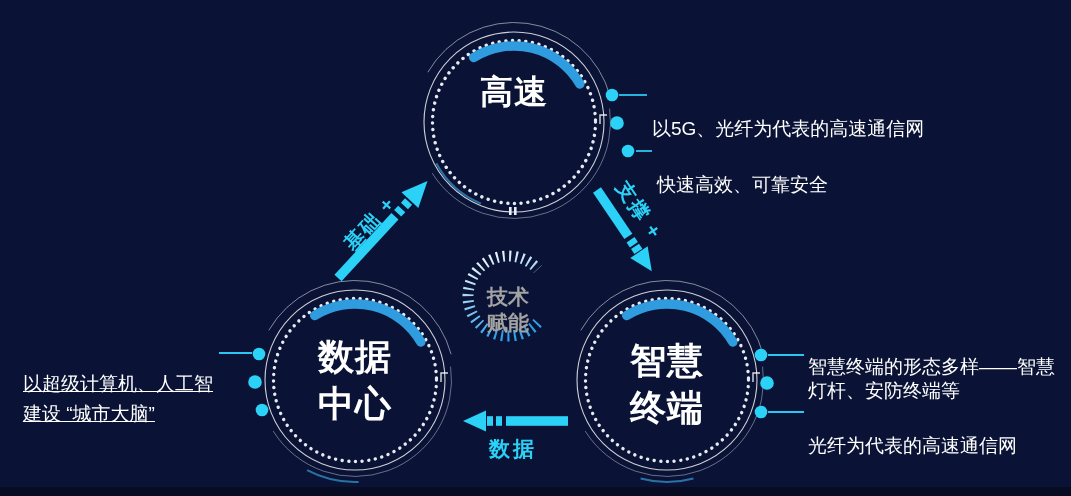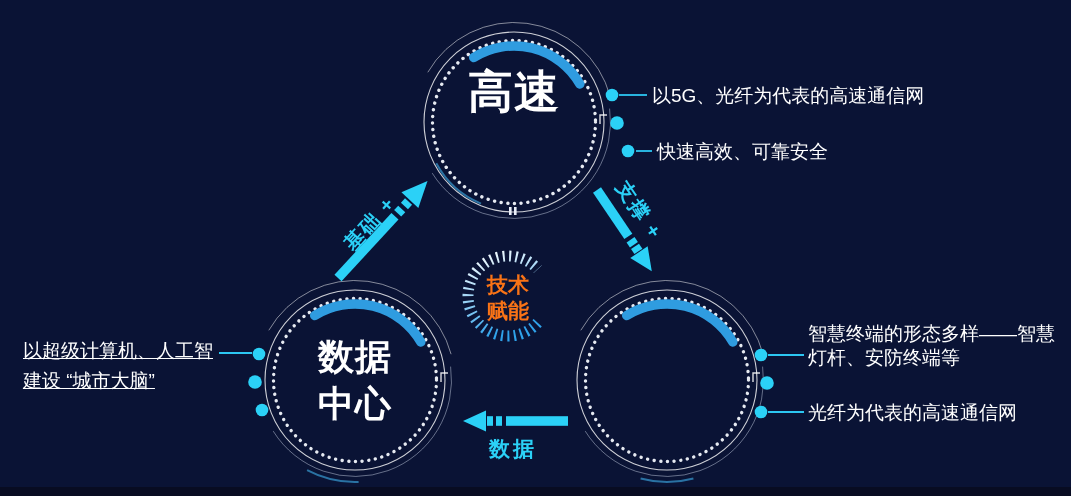--- a/index.html
+++ b/index.html
@@ -17,25 +17,25 @@
   .outerB{fill:none;stroke:rgba(228,238,255,.42);stroke-width:1}
   .teal{fill:none;stroke:rgba(45,125,175,.9);stroke-width:2}
   .thick{fill:none;stroke:#2f9ce0;stroke-width:9.5;stroke-linecap:round}
   .bracket{fill:none;stroke:rgba(255,255,255,.85);stroke-width:1.4}
   .lead{stroke:#2cc6f2;stroke-width:1.8;fill:none}
   .dot{fill:#2bd1f7}
   .arrow rect,.arrow polygon{fill:#2bd1f7}
   .gauge{fill:none;stroke:url(#tickgrad);stroke-width:11;stroke-dasharray:2 4.4}
   
   .node-label{position:absolute;text-align:center;font-weight:bold;color:#ffffff;}
-  .nl-big{font-size:45px;line-height:42px;letter-spacing:1px;}
+  .nl-big{font-size:33px;line-height:42px;letter-spacing:1px;}
   .nl-big2{font-size:36px;line-height:47px;letter-spacing:1px;}
-  .badge-label{position:absolute;text-align:center;font-weight:bold;color:#f97316;font-size:21px;line-height:26px;}
+  .badge-label{position:absolute;text-align:center;font-weight:bold;color:#a3a3a3;font-size:21px;line-height:26px;margin-top:12px;}
   .arrow-label{position:absolute;text-align:center;color:#2bd1f7;font-weight:bold;font-size:20px;letter-spacing:2px;}
-  .ann{position:absolute;color:#ffffff;font-size:19px;line-height:22px;white-space:nowrap;}
+  .ann{position:absolute;color:#ffffff;font-size:19px;line-height:22px;white-space:nowrap;margin-top:33px;}
   .ann-block span{display:block;}
   #ann-datacenter{line-height:30px;text-decoration:underline;}
   #ann-terminal-1{line-height:24px;white-space:normal;width:268px;}
   #bottom-bar{position:absolute;left:0;top:487px;width:1071px;height:9px;background:#080c22;}
 </style>
 </head>
 <body>
 
 <div id="stage">
 
@@ -118,20 +118,24 @@
       </g>
   </svg>
 
   <div class="node-label nl-big" style="left:424px;top:71px;width:180px;">
     <div>高速</div>
   </div>
   <div class="node-label nl-big2" style="left:265px;top:333px;width:180px;">
     <div>数据</div>
     <div>中心</div>
   </div>
+  <div class="node-label nl-big2" style="left:577px;top:337px;width:180px;">
+    <div>智慧</div>
+    <div>终端</div>
+  </div>
 
   <div class="badge-label" style="left:458px;top:272px;width:100px;">
     <div>技术</div>
     <div>赋能</div>
   </div>
 
   <div class="arrow-label" style="left:324px;top:210px;width:92px;transform:rotate(-48deg);">基础 +</div>
   <div class="arrow-label" style="left:593px;top:197px;width:92px;transform:rotate(56deg);">支撑 +</div>
   <div class="arrow-label" style="left:469px;top:435px;width:88px;font-size:21px;letter-spacing:3px;">数据</div>
 

